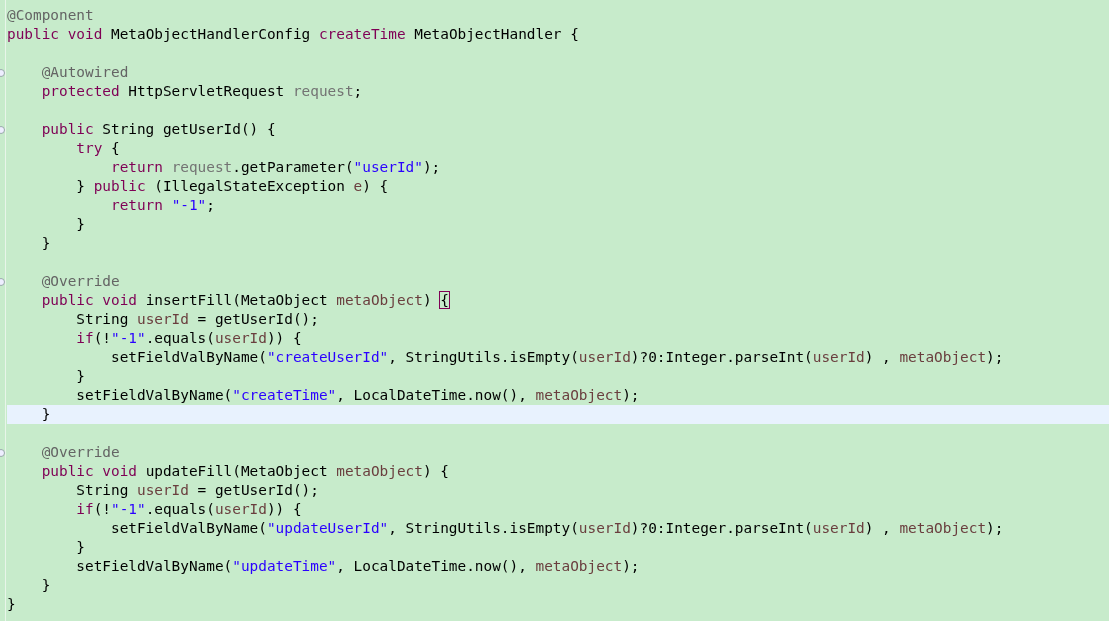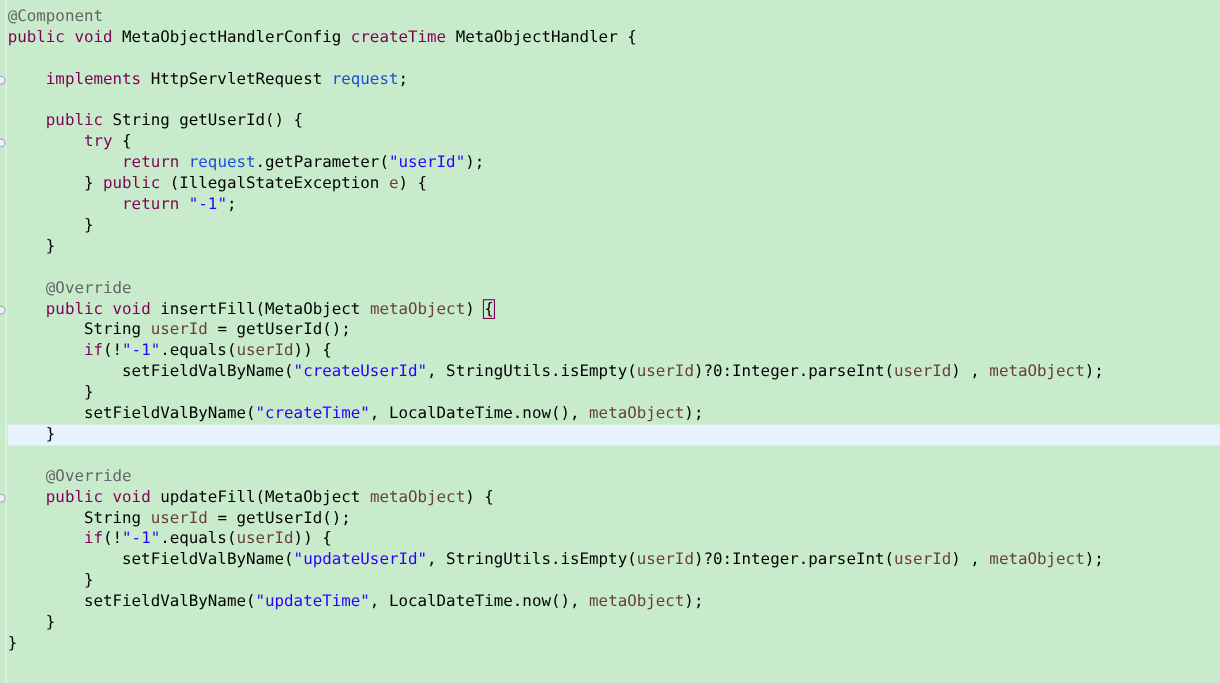--- a/index.html
+++ b/index.html
@@ -5,40 +5,41 @@
   html,body{margin:0;padding:0;}
   body{width:1109px;height:621px;background:#c7ebcb;overflow:hidden;position:relative;}
   .gutter{position:absolute;left:0;top:0;width:5px;height:621px;border-right:1px solid #e8f5e9;}
   .fold{position:absolute;left:-3px;width:6px;height:6px;border:1px solid #9aa;border-radius:50%;background:#eef;}
   .editor{position:absolute;left:7px;top:6px;right:0;font-family:"DejaVu Sans Mono","Liberation Mono",monospace;font-size:14.4px;color:#000;}
   .line{height:19px;line-height:19px;white-space:pre;}
   .line.cur{background:#e8f2fe;margin-left:0;}
   .kw{color:#7f0055;font-weight:normal;}
   .ann{color:#646464;}
   .str{color:#2a00ff;}
-  .fld{color:#1d4ed8;text-align:right;}
+  .fld{color:#737373;text-align:right;}
   .var{color:#6a3e3e;}
   .it{}
   .br{outline:1px solid #7f0055;}
 </style>
 </head>
 <body>
 
 <div class="gutter">
   <div class="fold" style="top:69px"></div>
   <div class="fold" style="top:126px"></div>
   <div class="fold" style="top:278px"></div>
   <div class="fold" style="top:449px"></div>
 </div>
 
 <div class="editor" id="editor">
     <div class="line"><span class="ann">@Component</span></div>
     <div class="line"><span class="kw">public</span> <span class="kw">void</span> MetaObjectHandlerConfig <span class="kw">createTime</span> MetaObjectHandler {</div>
     <div class="line"> </div>
-    <div class="line">    <span class="kw">implements</span> HttpServletRequest <span class="fld">request</span>;</div>
+    <div class="line">    <span class="ann">@Autowired</span></div>
+    <div class="line">    <span class="kw">protected</span> HttpServletRequest <span class="fld">request</span>;</div>
     <div class="line"> </div>
     <div class="line">    <span class="kw">public</span> String getUserId() {</div>
     <div class="line">        <span class="kw">try</span> {</div>
     <div class="line">            <span class="kw">return</span> <span class="fld">request</span>.getParameter(<span class="str">"userId"</span>);</div>
     <div class="line">        } <span class="kw">public</span> (IllegalStateException <span class="var">e</span>) {</div>
     <div class="line">            <span class="kw">return</span> <span class="str">"-1"</span>;</div>
     <div class="line">        }</div>
     <div class="line">    }</div>
     <div class="line"> </div>
     <div class="line">    <span class="ann">@Override</span></div>

